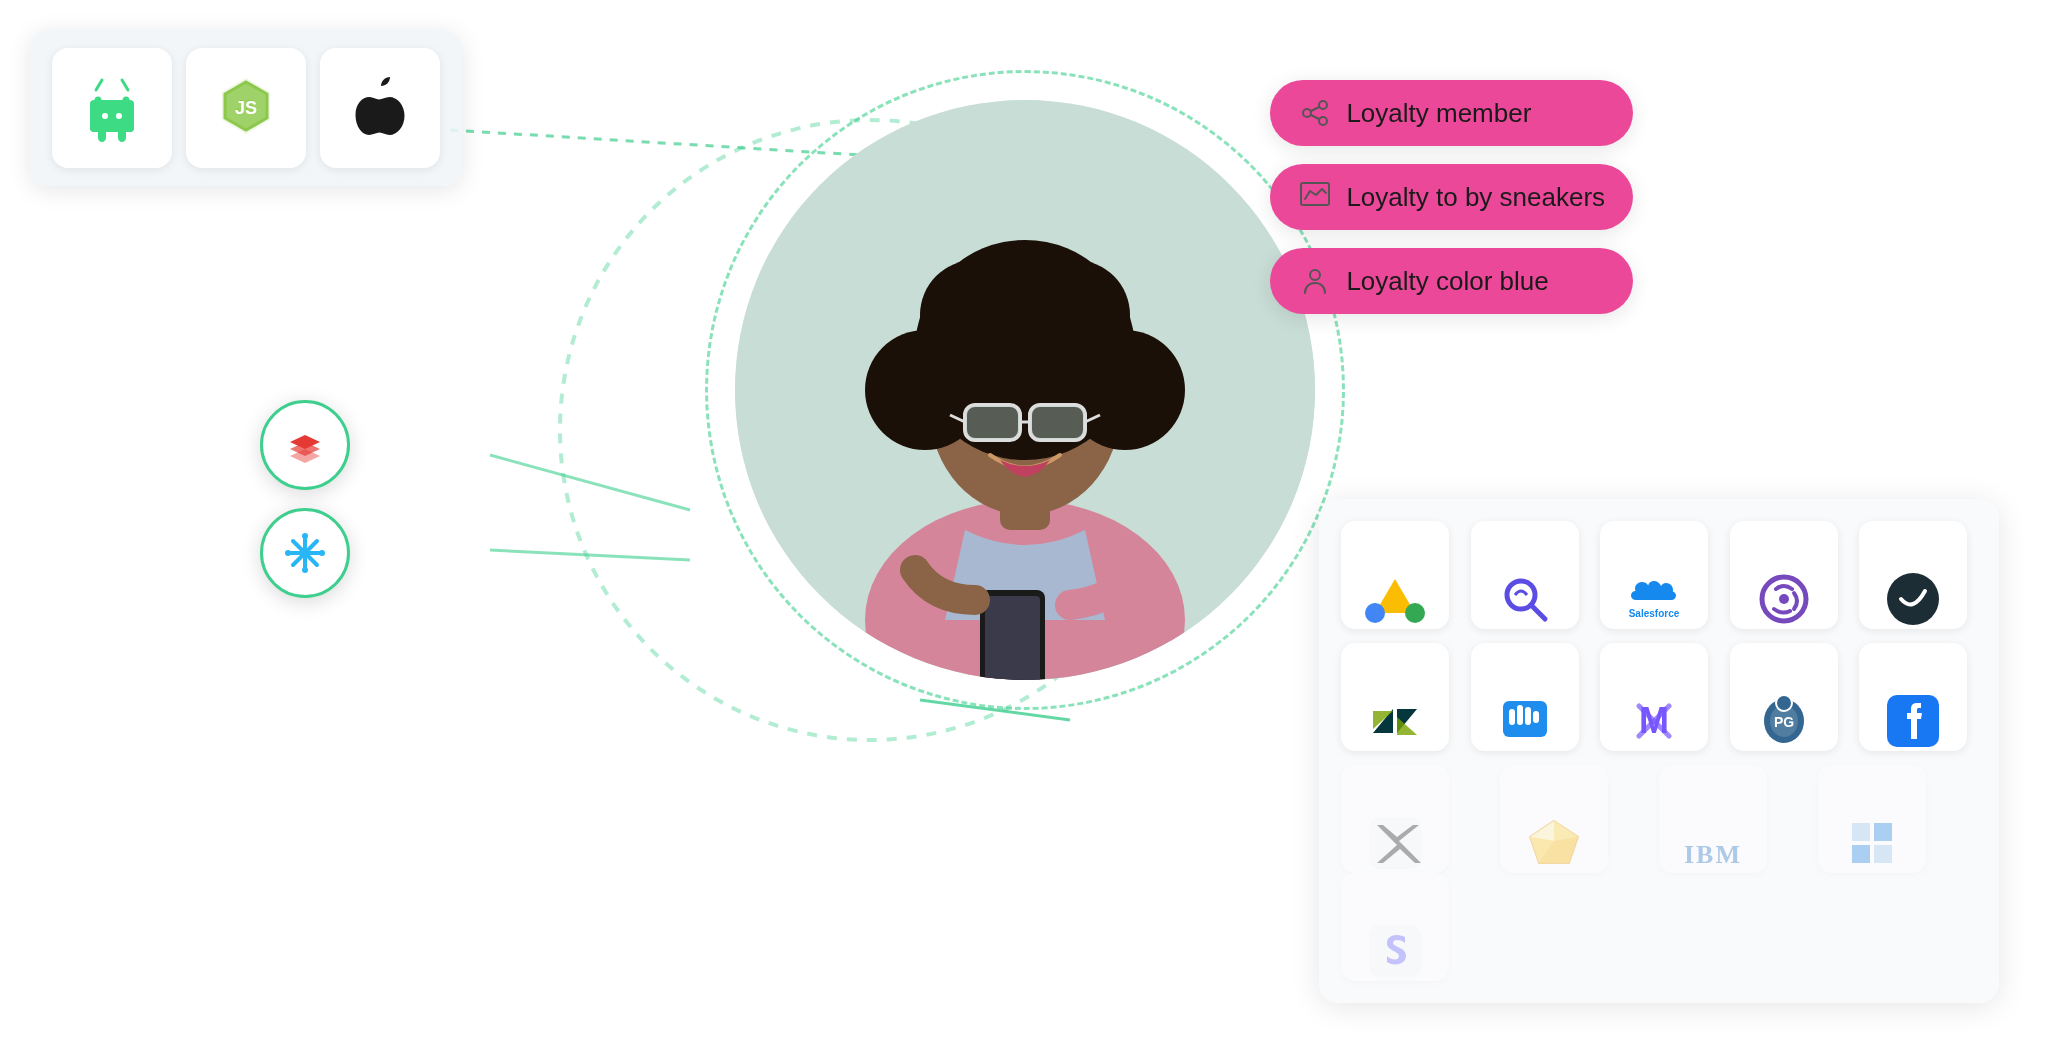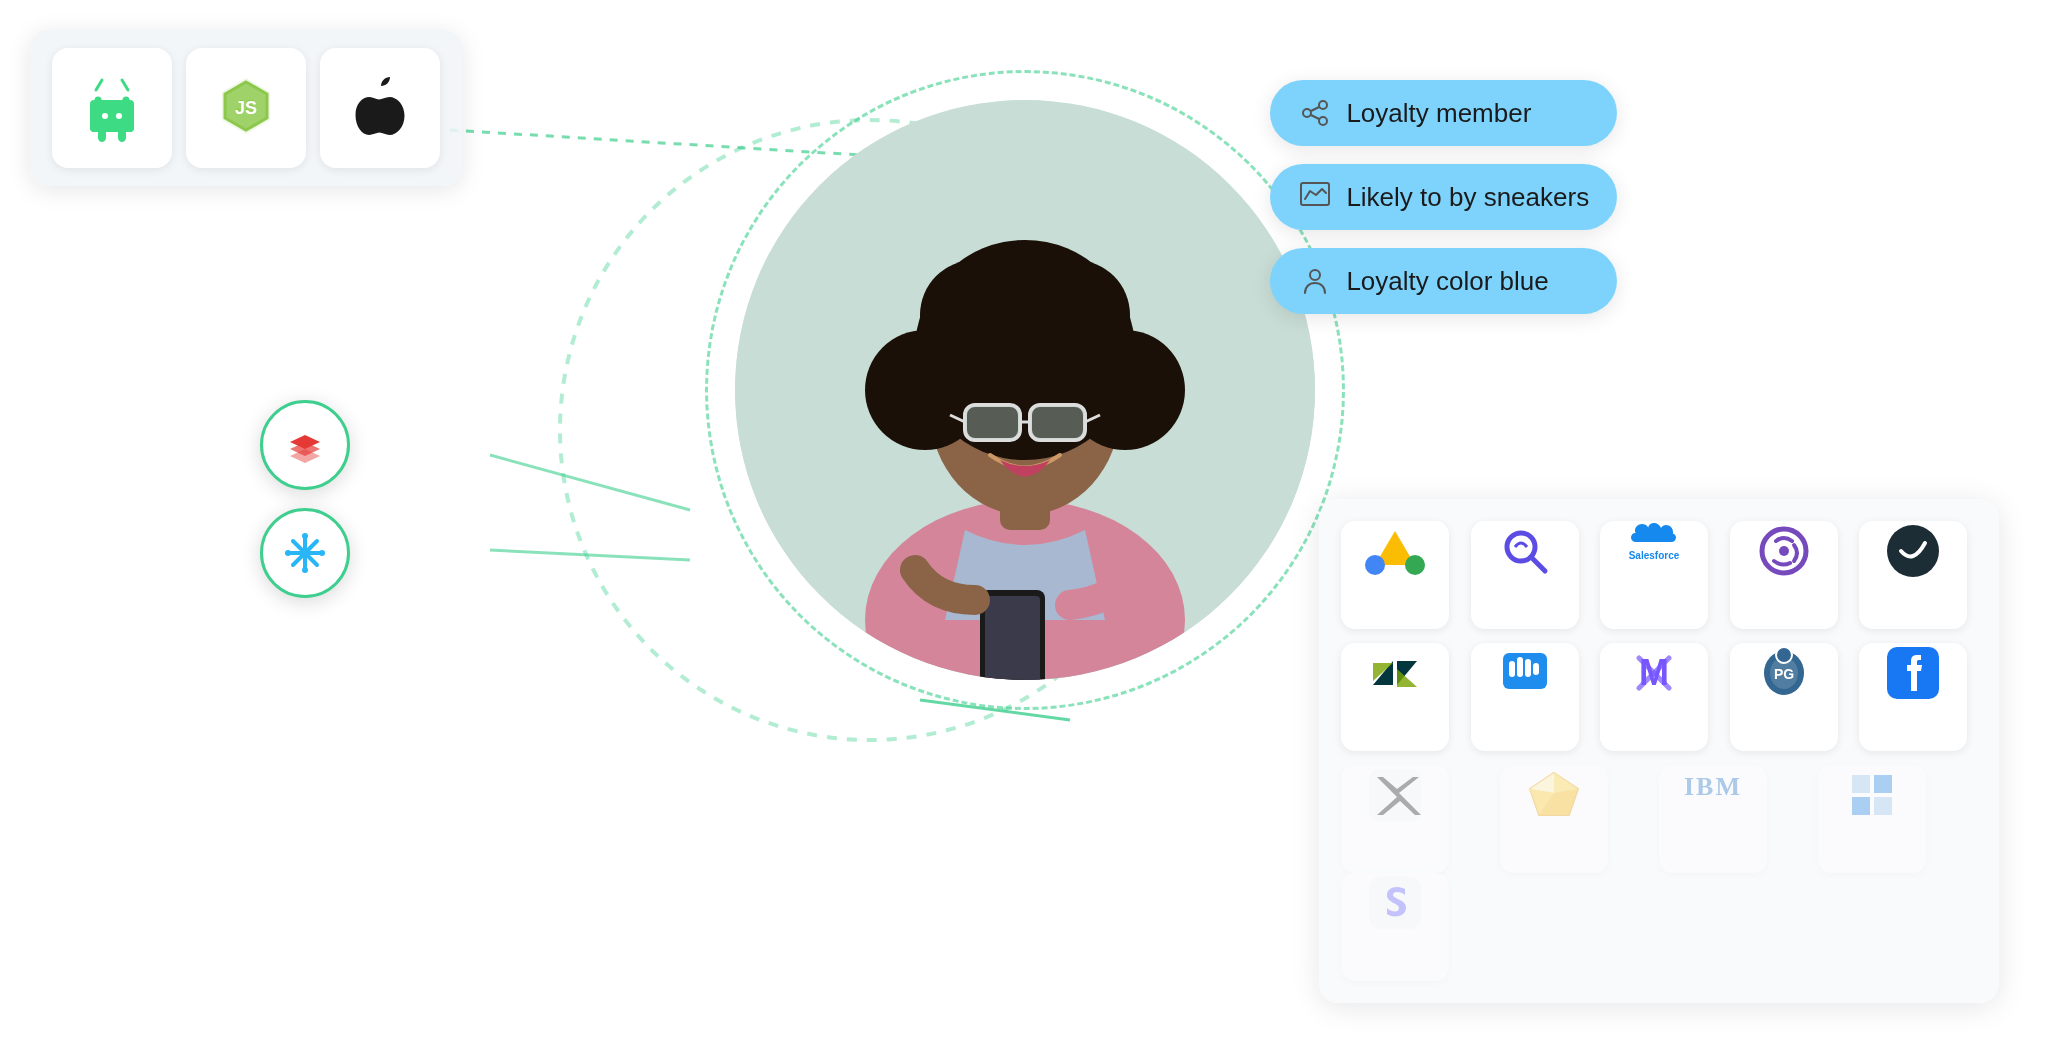--- a/index.html
+++ b/index.html
@@ -114,21 +114,21 @@
       left: 62%;
       display: flex;
       flex-direction: column;
       gap: 18px;
     }
 
     .pill {
       display: flex;
       align-items: center;
       gap: 14px;
-      background: #7dd3fc;
+      background: #ec4899;
       border-radius: 50px;
       padding: 16px 28px;
       box-shadow: 0 4px 20px rgba(0,0,0,0.10);
       white-space: nowrap;
       font-size: 26px;
       font-weight: 500;
       color: #1a1a1a;
       min-width: 340px;
     }
 
@@ -188,21 +188,21 @@
       gap: 0;
       opacity: 0.35;
     }
 
     .integration-icon-box {
       width: 108px;
       height: 108px;
       background: #ffffff;
       border-radius: 14px;
       display: flex;
-      align-items: flex-start;
+      align-items: flex-end;
       justify-content: center;
       box-shadow: 0 2px 8px rgba(0,0,0,0.08);
     }
   </style>
 </head>
 <body>
 
 <div class="scene">
 
   <svg style="position:absolute;top:0;left:0;width:100%;height:100%;pointer-events:none;z-index:0;">
@@ -319,21 +319,21 @@
       <span>Loyalty member</span>
     </div>
 
     <div class="pill">
       <span class="pill-icon">
         <svg width="32" height="32" viewBox="0 0 32 32" fill="none">
           <rect x="2" y="2" width="28" height="22" rx="2" stroke="#555" stroke-width="2"></rect>
           <polyline points="6,18 11,10 17,14 23,8 27,12" stroke="#555" stroke-width="2" fill="none" stroke-linecap="round" stroke-linejoin="round"></polyline>
         </svg>
       </span>
-      <span>Likely to by sneakers</span>
+      <span>Loyalty to by sneakers</span>
     </div>
 
     <div class="pill">
       <span class="pill-icon">
         <svg width="32" height="32" viewBox="0 0 32 32" fill="none">
           <circle cx="16" cy="10" r="5" stroke="#555" stroke-width="2"></circle>
           <path d="M6 28 C6 22 10 18 16 18 C22 18 26 22 26 28" stroke="#555" stroke-width="2" fill="none" stroke-linecap="round"></path>
         </svg>
       </span>
       <span>Loyalty color blue</span>

